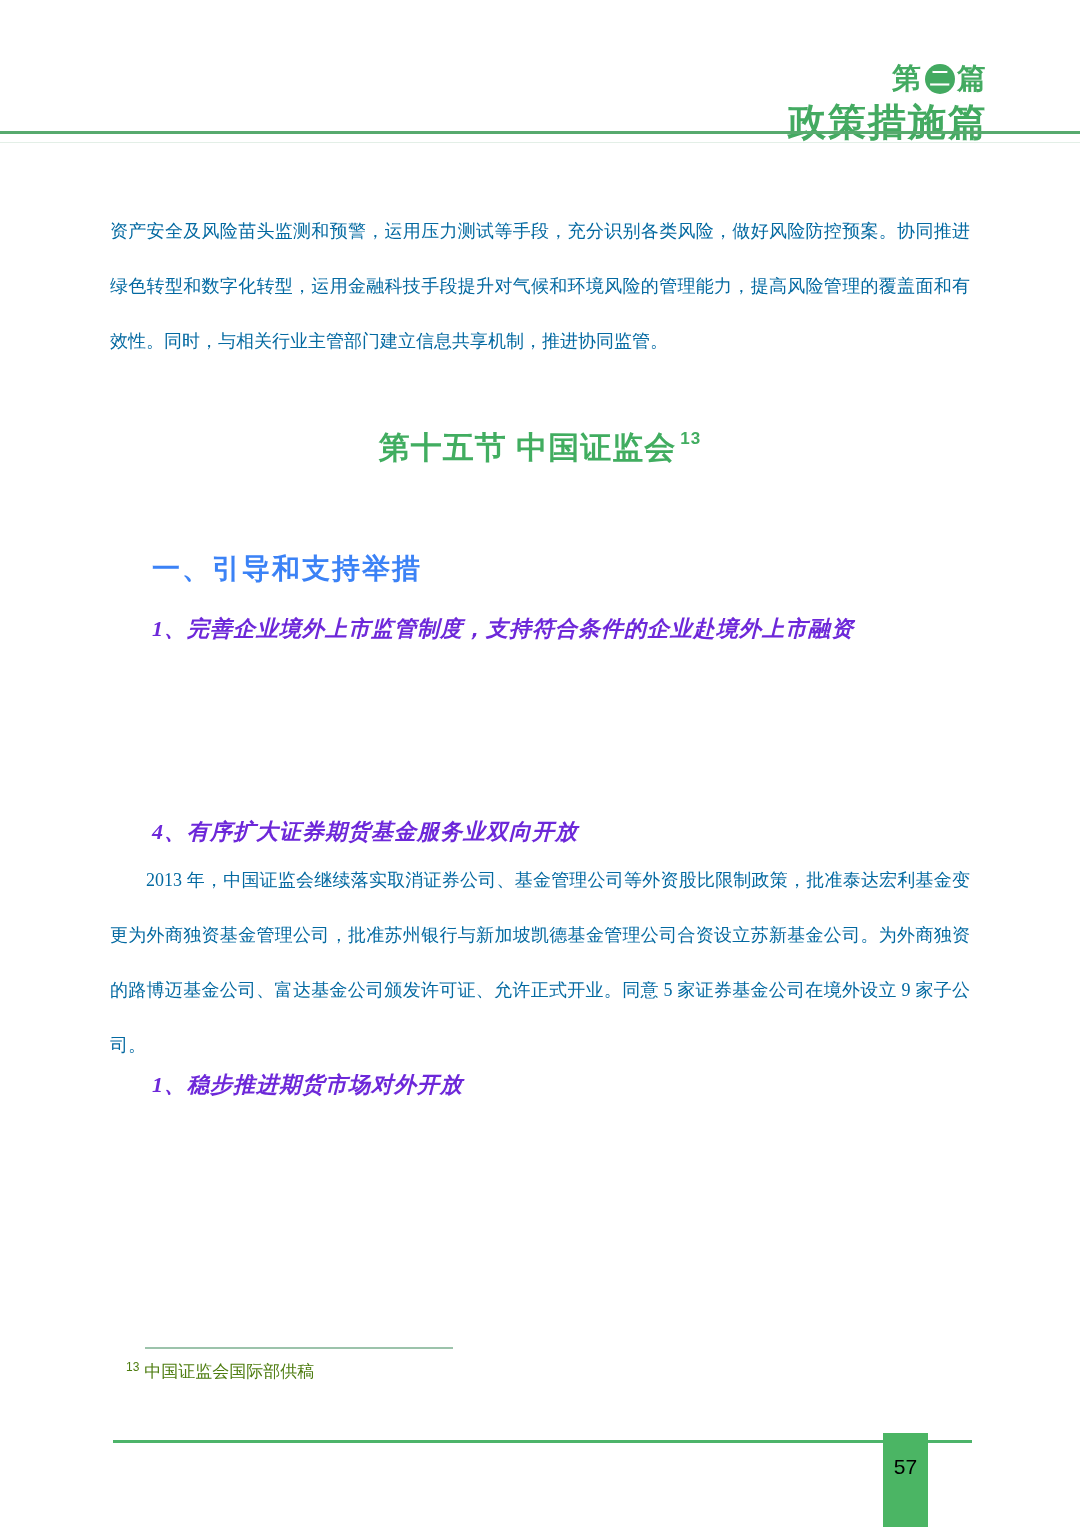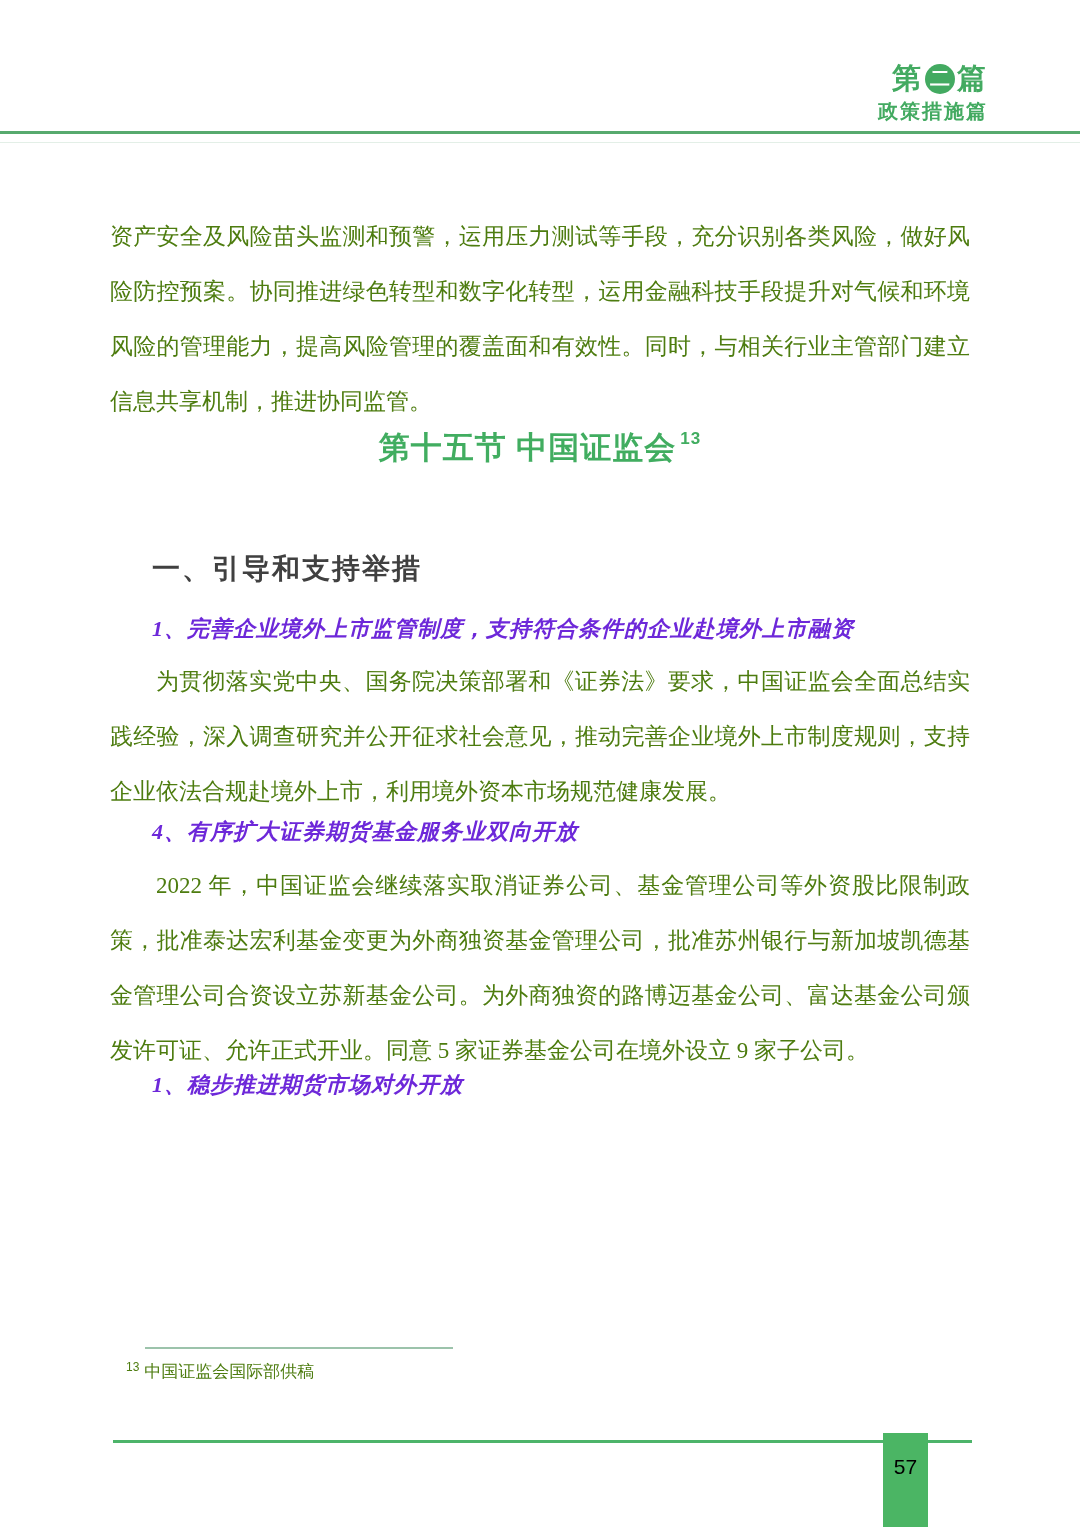--- a/index.html
+++ b/index.html
@@ -38,21 +38,21 @@
     align-items: center;
     justify-content: center;
     width: 30px;
     height: 30px;
     border-radius: 50%;
     background: #43aa61;
     color: #ffffff;
     font-size: 20px;
     letter-spacing: 0;
   }
-  .header .subtitle-line { font-size: 20px; letter-spacing: 2px; margin-top: 4px; }
+  .header .subtitle-line { font-size: 38px; letter-spacing: 2px; margin-top: 4px; }
 
   .header-rule {
     position: absolute;
     top: 131px;
     left: 0;
     width: 1080px;
     height: 3px;
     background: #57aa6e;
   }
   .header-rule-soft {
@@ -62,25 +62,25 @@
     width: 1080px;
     height: 1px;
     background: #e3efe7;
   }
 
   
   .bodypara {
     position: absolute;
     left: 110px;
     width: 860px;
-    font-size: 23px;
+    font-size: 18px;
     line-height: 55px;
     text-align: justify;
     text-justify: inter-ideograph;
-    color: #4d7c0f;
+    color: #0369a1;
   }
   .indent { text-indent: 2em; }
 
   .section-title {
     position: absolute;
     top: 412px;
     left: 0;
     width: 1080px;
     text-align: center;
     font-family: "Liberation Sans", sans-serif;
@@ -92,21 +92,21 @@
   }
   .section-title sup { font-size: 17px; vertical-align: 14px; margin-left: 4px; }
 
   .subsection-title {
     position: absolute;
     top: 527px;
     left: 152px;
     font-family: "Liberation Sans", sans-serif;
     font-weight: bold;
     font-size: 28px;
-    color: #404040;
+    color: #3b82f6;
     letter-spacing: 2px;
   }
 
   .item-heading {
     position: absolute;
     left: 152px;
     font-family: "Liberation Serif", serif;
     font-style: italic;
     font-weight: 600;
     font-size: 22px;
@@ -173,24 +173,23 @@
   <div class="header-rule"></div>
   <div class="header-rule-soft"></div>
 
   <p class="bodypara" style="top:186px;">资产安全及风险苗头监测和预警，运用压力测试等手段，充分识别各类风险，做好风险防控预案。协同推进绿色转型和数字化转型，运用金融科技手段提升对气候和环境风险的管理能力，提高风险管理的覆盖面和有效性。同时，与相关行业主管部门建立信息共享机制，推进协同监管。</p>
 
   <h1 class="section-title"><span>第十五节 中国证监会</span><sup>13</sup></h1>
 
   <h2 class="subsection-title">一、引导和支持举措</h2>
 
   <h3 class="item-heading" style="top:592px;">1、完善企业境外上市监管制度，支持符合条件的企业赴境外上市融资</h3>
-  <p class="bodypara indent" style="top:631px;">为贯彻落实党中央、国务院决策部署和《证券法》要求，中国证监会全面总结实践经验，深入调查研究并公开征求社会意见，推动完善企业境外上市制度规则，支持企业依法合规赴境外上市，利用境外资本市场规范健康发展。</p>
 
   <h3 class="item-heading" style="top:795px;">4、有序扩大证券期货基金服务业双向开放</h3>
-  <p class="bodypara indent" style="top:835px;">2022 年，中国证监会继续落实取消证券公司、基金管理公司等外资股比限制政策，批准泰达宏利基金变更为外商独资基金管理公司，批准苏州银行与新加坡凯德基金管理公司合资设立苏新基金公司。为外商独资的路博迈基金公司、富达基金公司颁发许可证、允许正式开业。同意 5 家证券基金公司在境外设立 9 家子公司。</p>
+  <p class="bodypara indent" style="top:835px;">2013 年，中国证监会继续落实取消证券公司、基金管理公司等外资股比限制政策，批准泰达宏利基金变更为外商独资基金管理公司，批准苏州银行与新加坡凯德基金管理公司合资设立苏新基金公司。为外商独资的路博迈基金公司、富达基金公司颁发许可证、允许正式开业。同意 5 家证券基金公司在境外设立 9 家子公司。</p>
 
   <h3 class="item-heading" style="top:1048px;">1、稳步推进期货市场对外开放</h3>
 
   <div class="footnote-rule"></div>
   <div class="footnote"><sup>13</sup><span>中国证监会国际部供稿</span></div>
 
   <div class="footer-rule"></div>
   <div class="page-tab">
     <span>57</span>
   </div>

